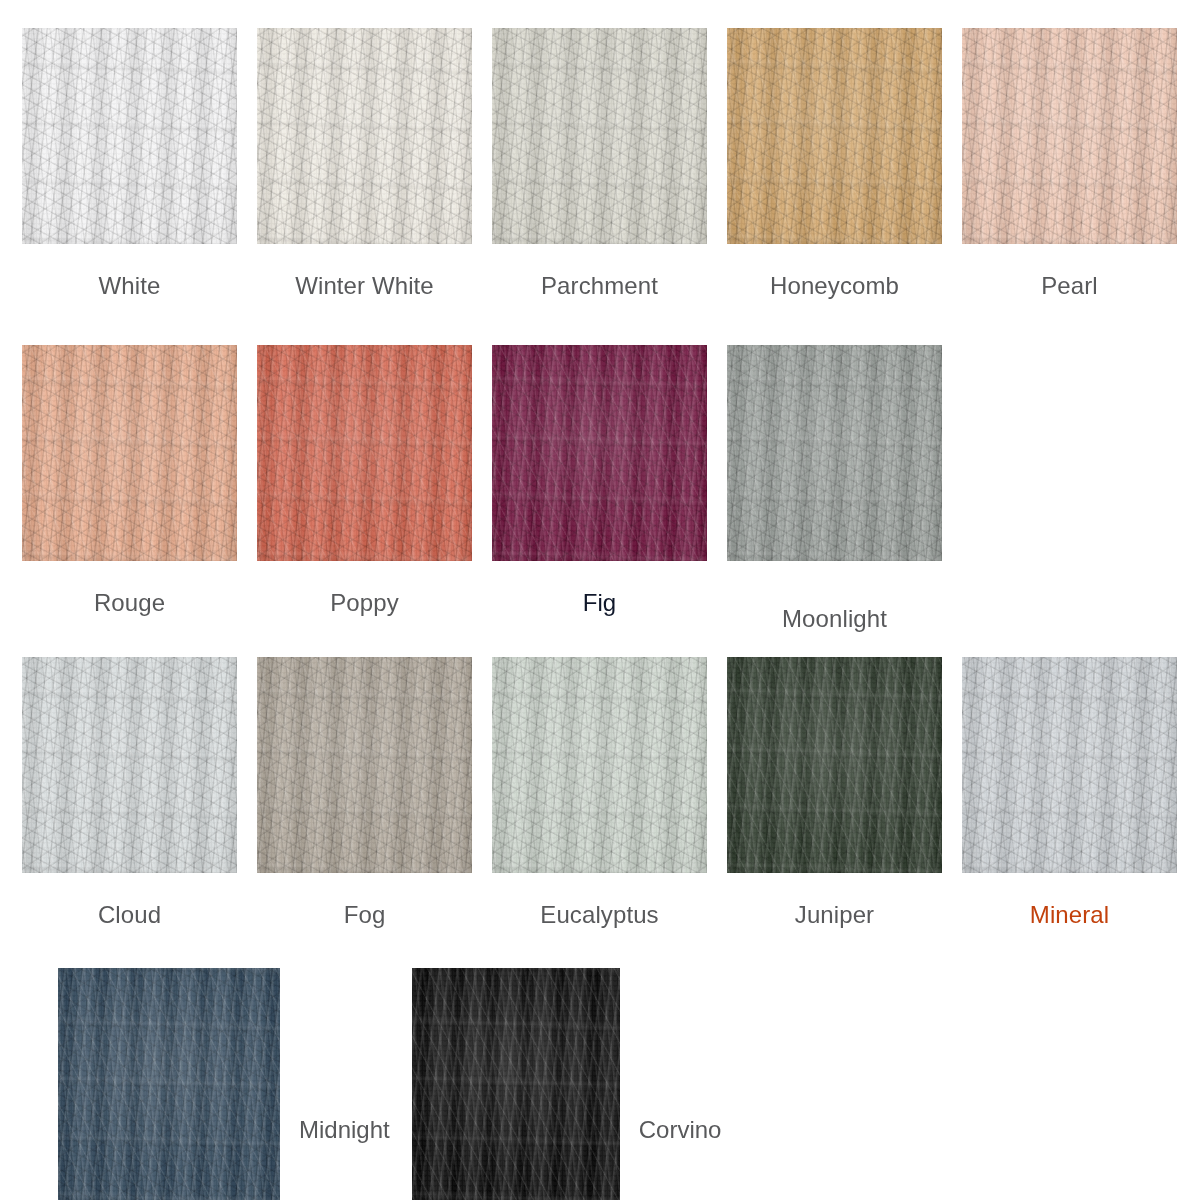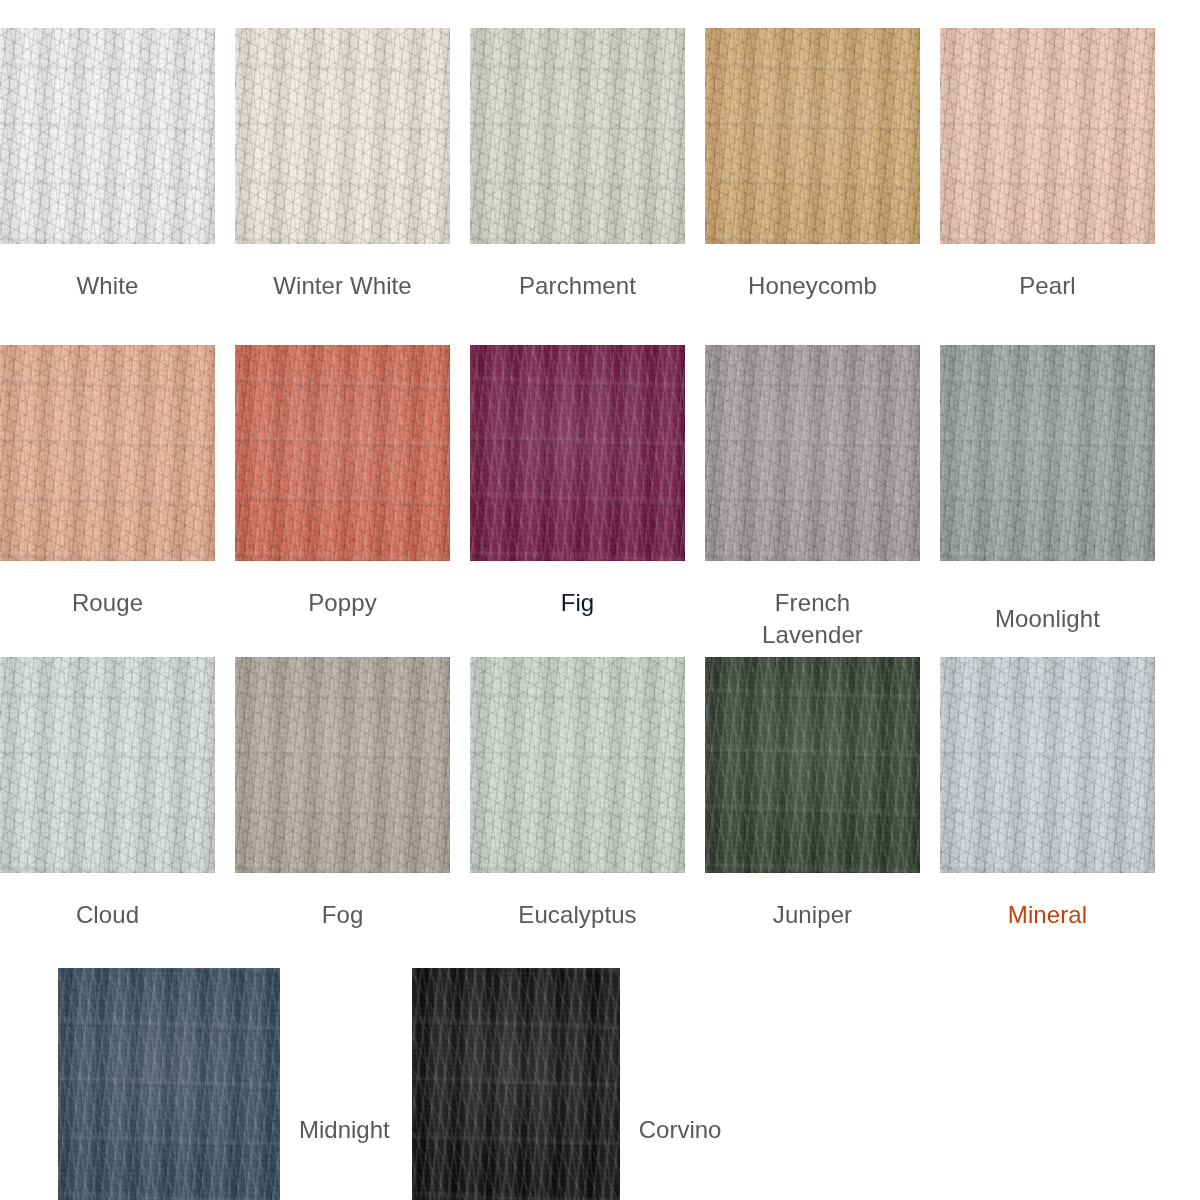--- a/index.html
+++ b/index.html
@@ -25,20 +25,21 @@
   }
 
   
   .swatch-row {
     position: absolute;
     left: 0;
     width: 1200px;
     display: flex;
     flex-direction: row;
     align-items: flex-start;
+    padding-left: 22px;
     box-sizing: border-box;
   }
   .swatch-cell {
     width: 215px;
     margin-right: 20px;
     display: flex;
     flex-direction: column;
     align-items: center;
   }
   .swatch-cell:last-child { margin-right: 0; }
@@ -283,30 +284,20 @@
       <div class="chip" style="background-color: rgb(113, 21, 63);">
         <div class="tex tex-a"></div>
         <div class="tex tex-b"></div>
         <div class="tex tex-c"></div>
         <div class="tex tex-d"></div>
         <div class="tex tex-grain"></div>
       </div>
       <div class="swatch-label" style="color: #0f172a;">Fig</div>
     </div>
 
-    <div class="swatch-cell">
-      <div class="chip" style="background-color: rgb(163, 154, 154);">
-        <div class="tex tex-a"></div>
-        <div class="tex tex-b"></div>
-        <div class="tex tex-c"></div>
-        <div class="tex tex-d"></div>
-        <div class="tex tex-grain"></div>
-      </div>
-      <div class="swatch-label" style="max-width: 120px; color: rgb(88, 89, 91);">French Lavender</div>
-    </div>
 
     <div class="swatch-cell">
       <div class="chip" style="background-color: rgb(154, 160, 156);">
         <div class="tex tex-a"></div>
         <div class="tex tex-b"></div>
         <div class="tex tex-c"></div>
         <div class="tex tex-d"></div>
         <div class="tex tex-grain"></div>
       </div>
       <div class="swatch-label" style="margin-top: 42px; color: rgb(88, 89, 91);">Moonlight</div>

